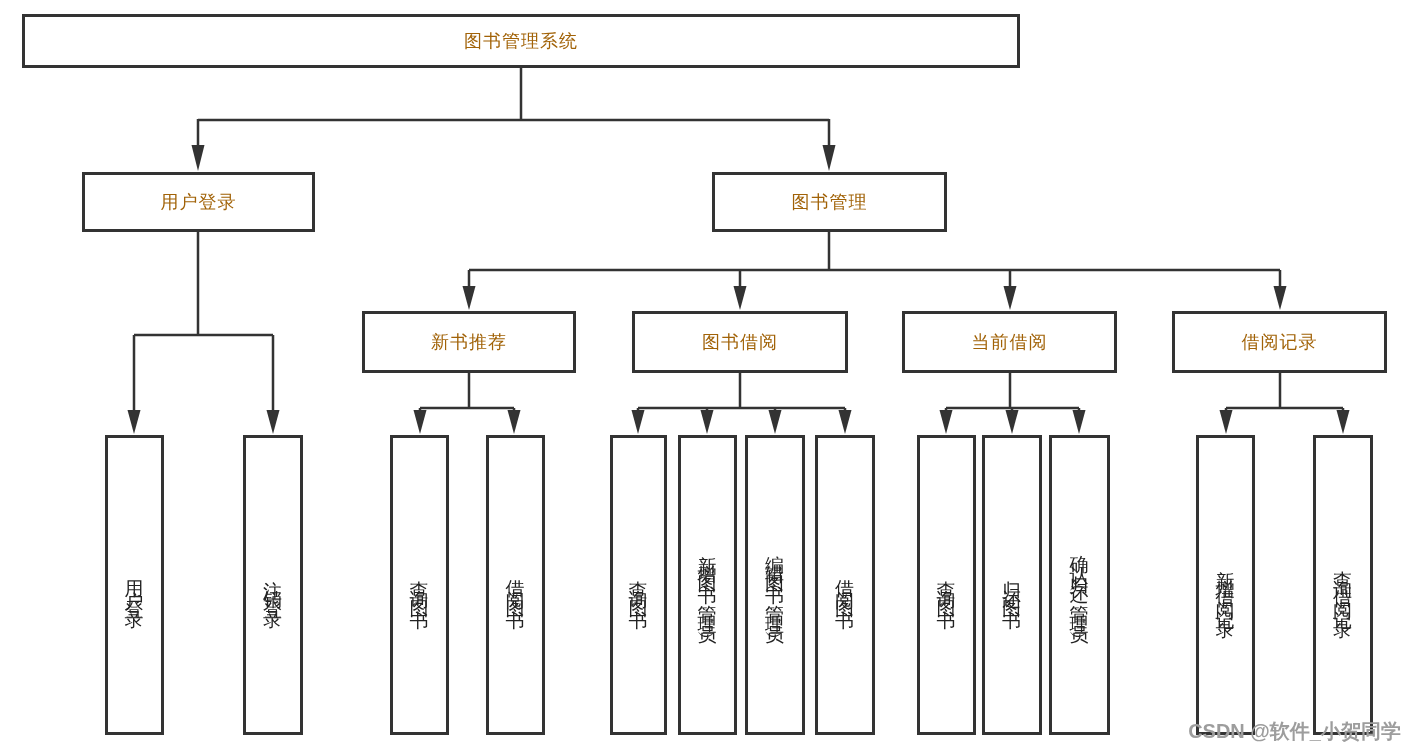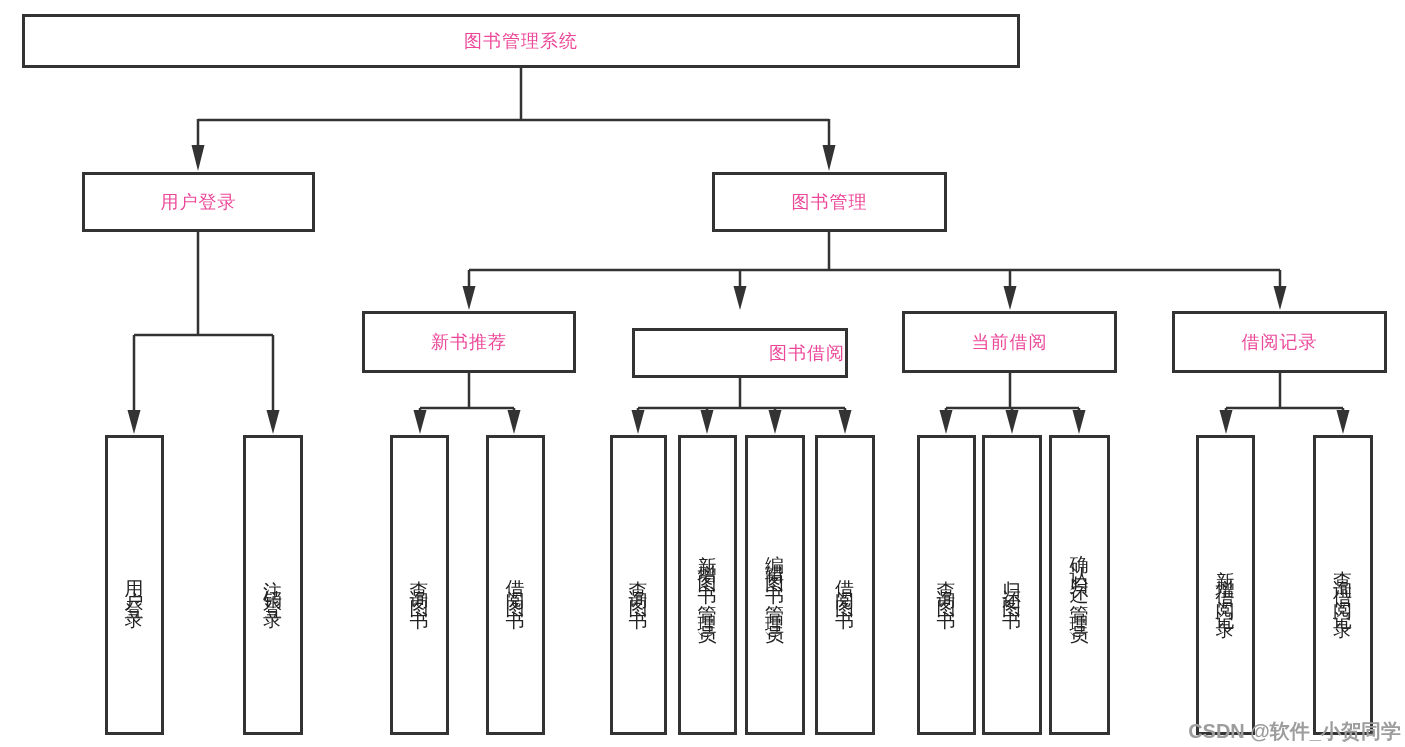--- a/index.html
+++ b/index.html
@@ -22,21 +22,21 @@
   }
   .hnode {
     position: absolute;
     box-sizing: border-box;
     background: #ffffff;
     border: 3px solid #333333;
     display: flex;
     align-items: center;
     justify-content: center;
     font-size: 18px;
-    color: #ec4899;
+    color: #a16207;
     letter-spacing: 1px;
     z-index: 2;
   }
   .leaf {
     position: absolute;
     top: 435px;
     height: 300px;
     box-sizing: border-box;
     background: #ffffff;
     border: 3px solid #333333;
@@ -51,21 +51,21 @@
     font-size: 19px;
     letter-spacing: 10px;
     line-height: 1;
     color: #222222;
     white-space: nowrap;
   }
   #root-node      { left: 22px;   top: 14px;  width: 998px; height: 54px; }
   #node-userlogin { left: 82px;   top: 172px; width: 233px; height: 60px; }
   #node-bookmgmt  { left: 712px;  top: 172px; width: 235px; height: 60px; }
   #node-newrec    { left: 362px;  top: 311px; width: 214px; height: 62px; }
-  #node-borrow    { left: 632px;  top: 328px; width: 216px; height: 50px; justify-content: flex-end; }
+  #node-borrow    { left: 632px;  top: 311px; width: 216px; height: 62px; }
   #node-current   { left: 902px;  top: 311px; width: 215px; height: 62px; }
   #node-records   { left: 1172px; top: 311px; width: 215px; height: 62px; }
   #leaf-1  { left: 105px;  width: 59px; }
   #leaf-2  { left: 243px;  width: 60px; }
   #leaf-3  { left: 390px;  width: 59px; }
   #leaf-4  { left: 486px;  width: 59px; }
   #leaf-5  { left: 610px;  width: 57px; }
   #leaf-6  { left: 678px;  width: 59px; }
   #leaf-7  { left: 745px;  width: 60px; }
   #leaf-8  { left: 815px;  width: 60px; }

